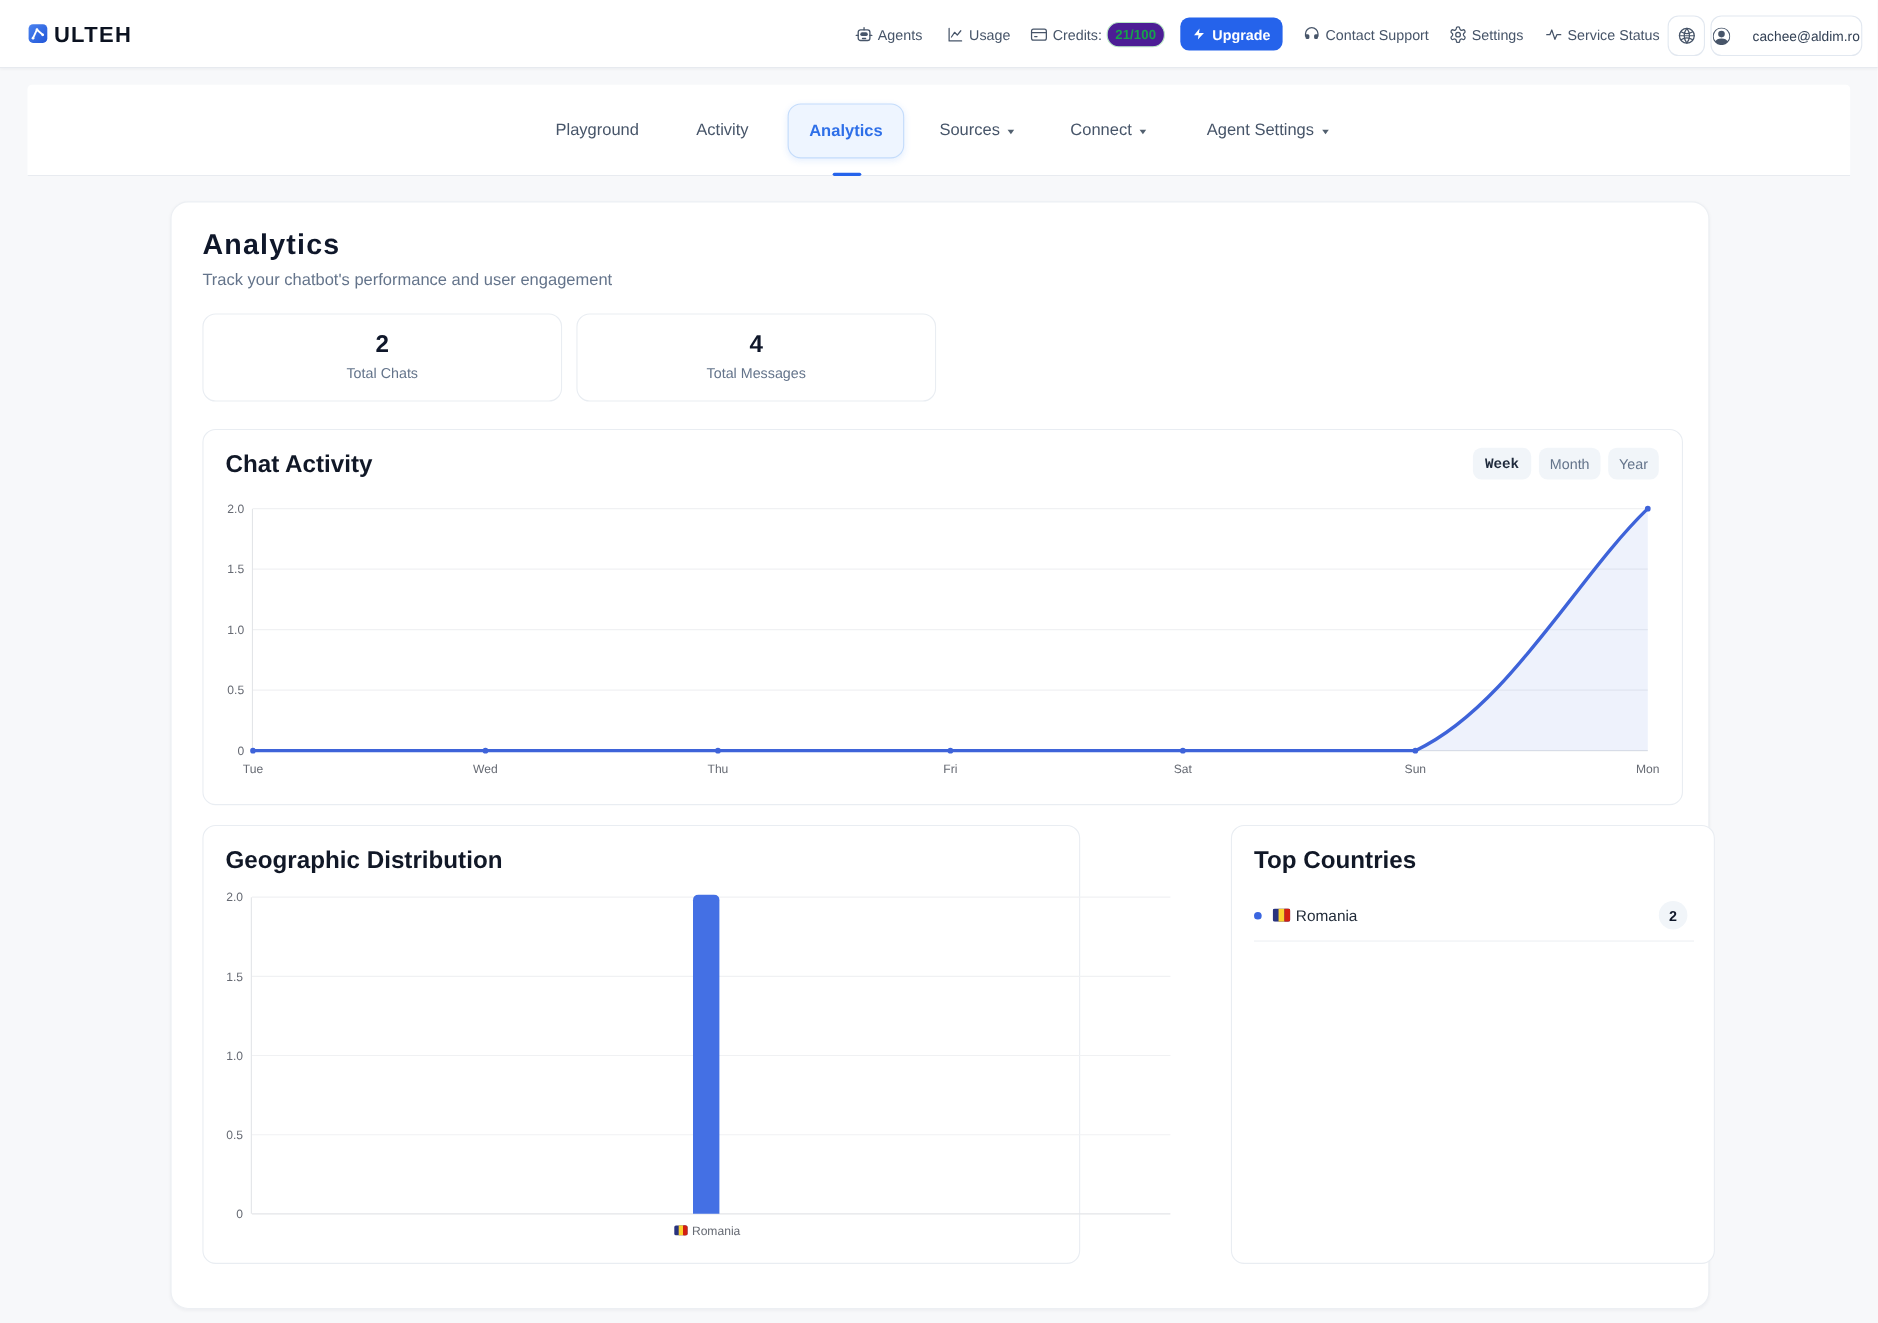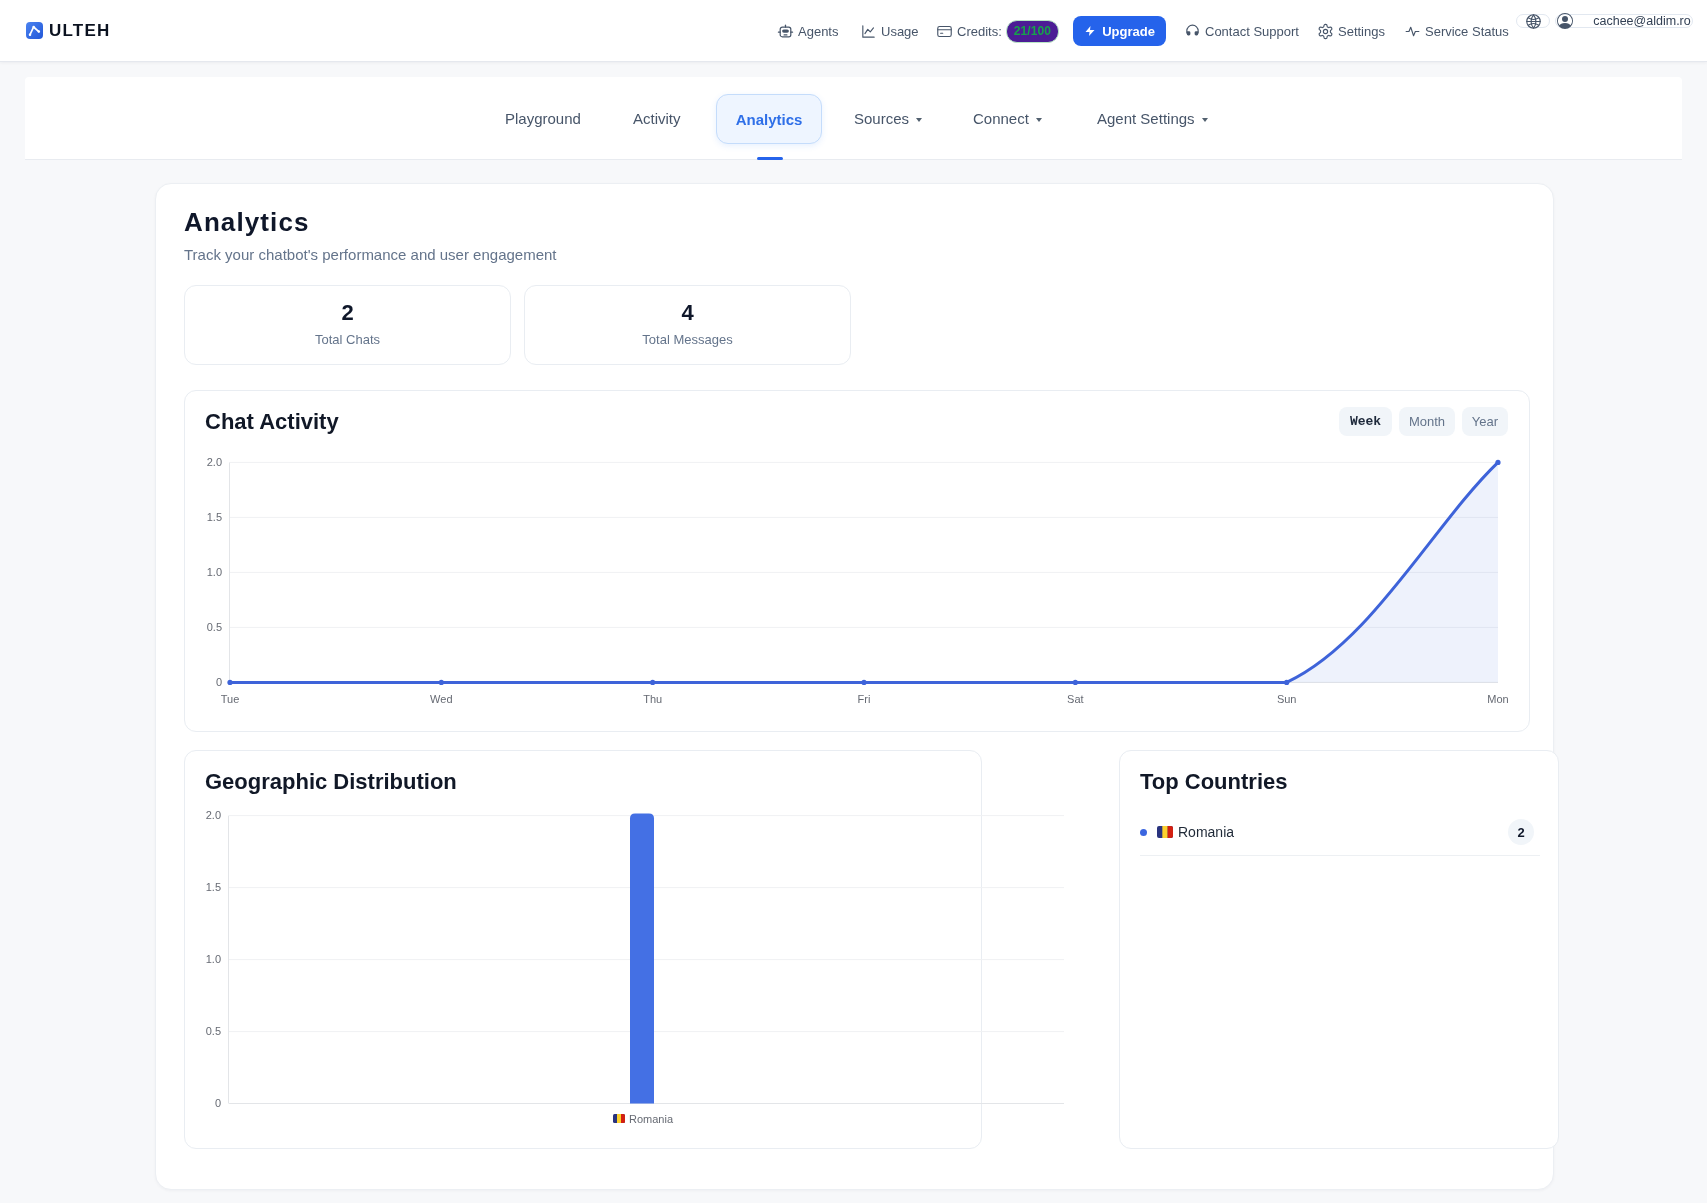--- a/index.html
+++ b/index.html
@@ -4,30 +4,30 @@
 <style>
   * { margin:0; padding:0; box-sizing:border-box; }
   html,body { width:1707px; height:1203px; }
   body { font-family:"Liberation Sans", sans-serif; background:#f7f8fa; position:relative; overflow:hidden; }
 
   
   #header { position:absolute; left:0; top:0; width:1707px; height:62px; background:#fff;
             border-bottom:1px solid #e5e8ee; box-shadow:0 1px 3px rgba(15,23,42,.05); z-index:5; }
   .logo-box { position:absolute; left:26px; top:22px; width:17px; height:17px; border-radius:4px;
               background:linear-gradient(135deg,#4b83f0 0%,#2257d8 100%); }
-  .logo-text { position:absolute; left:49px; top:21px; font-size:17px; font-weight:700;
+  .logo-text { position:absolute; left:49px; top:21px; font-size:20px; font-weight:700;
                letter-spacing:1.2px; color:#0b1220; }
   .hitem { position:absolute; top:0; height:62px; display:flex; align-items:center; gap:4px;
            font-size:13px; color:#475569; font-weight:500; white-space:nowrap; }
   .pill { display:inline-block; background:#4c1d95; border:1px solid #b9e8c5; color:#16a34a;
           font-size:12px; font-weight:600; border-radius:11px; padding:3.5px 7px; letter-spacing:.1px; }
   #upgrade { position:absolute; left:1073px; top:16px; width:93px; height:30px; background:#2563eb;
              border-radius:8px; color:#fff; font-size:13px; font-weight:600;
              display:flex; align-items:center; justify-content:center; gap:6px; }
-  .hbtn { position:absolute; top:14px; height:14px; border:1px solid #e2e8f0; border-radius:10px;
+  .hbtn { position:absolute; top:14px; height:37px; border:1px solid #e2e8f0; border-radius:10px;
           background:#fff; display:flex; align-items:center; justify-content:center; gap:20px;
           font-size:13px; color:#334155; font-weight:500; }
 
   
   #nav { position:absolute; left:25px; top:77px; width:1657px; height:83px; background:#fff;
          border-bottom:1px solid #e8ebf0; border-radius:4px 4px 0 0; }
   .tab { position:absolute; top:0; height:83px; display:flex; align-items:center; gap:5px;
          font-size:15px; font-weight:500; color:#475569; white-space:nowrap; }
   #tab-active { position:absolute; left:691px; top:17px; width:106px; height:50px;
                 background:#eef5ff; border:1px solid #c4dcfb; border-radius:12px;

